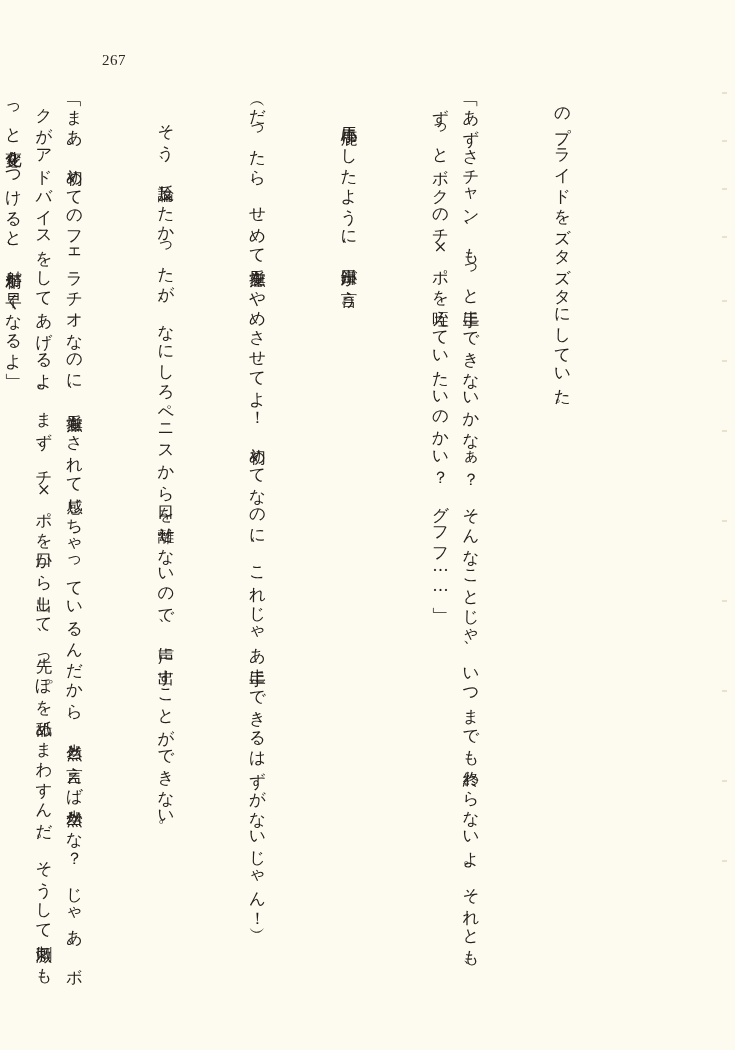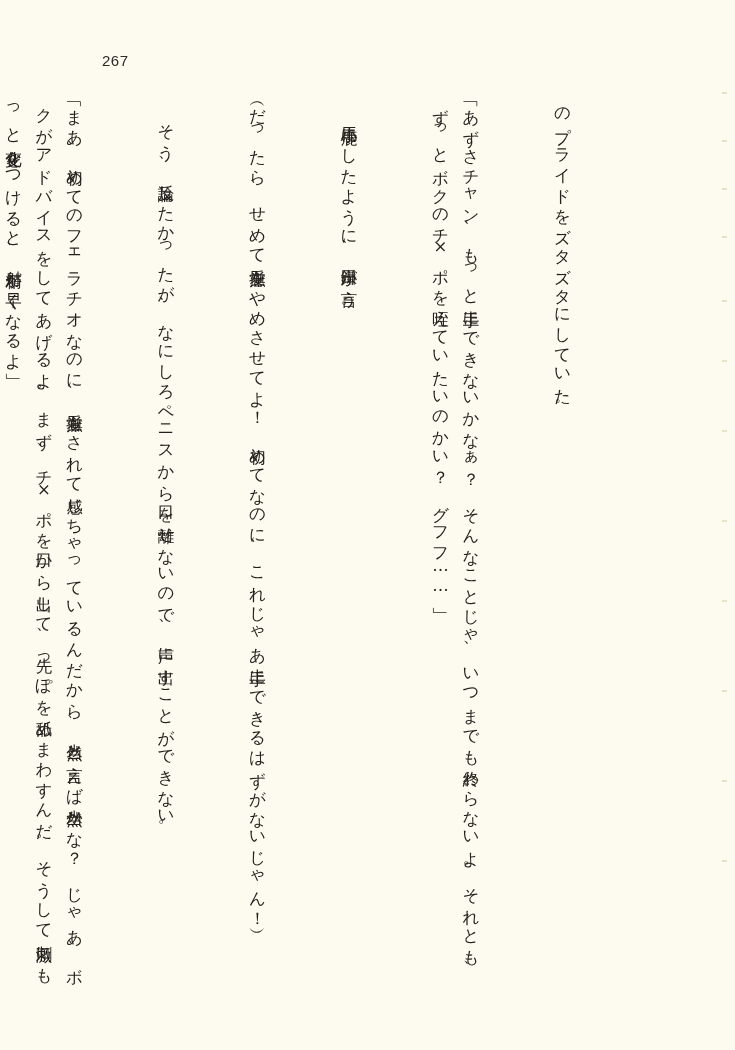--- a/index.html
+++ b/index.html
@@ -21,21 +21,21 @@
     box-sizing: border-box;
     background: #fdfbf0;
   }
   .page-number {
     position: absolute;
     top: 52px;
     left: 102px;
     font-size: 15px;
     letter-spacing: 0.5px;
     color: #2b2a26;
-    font-family: Liberation Sans, sans-serif;
+    font-family: Liberation Serif, serif;
     text-align: center;
   }
   .text-block {
     position: absolute;
     top: 96px;
     left: 78px;
     width: 560px;
     height: 880px;
     writing-mode: vertical-rl;
     text-orientation: upright;

